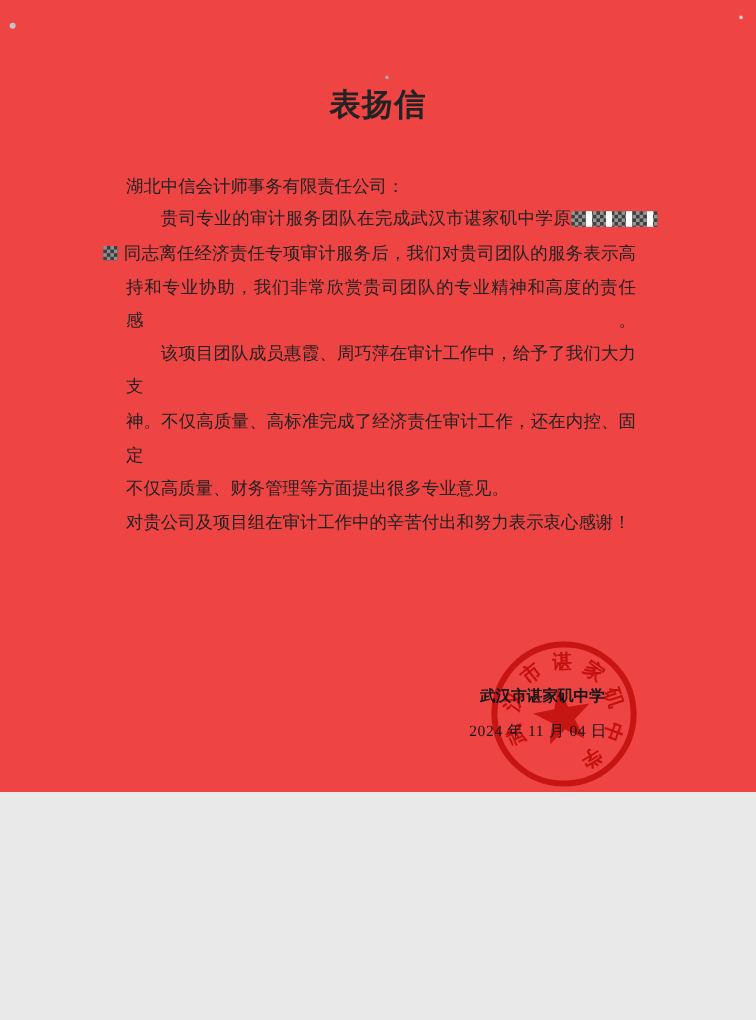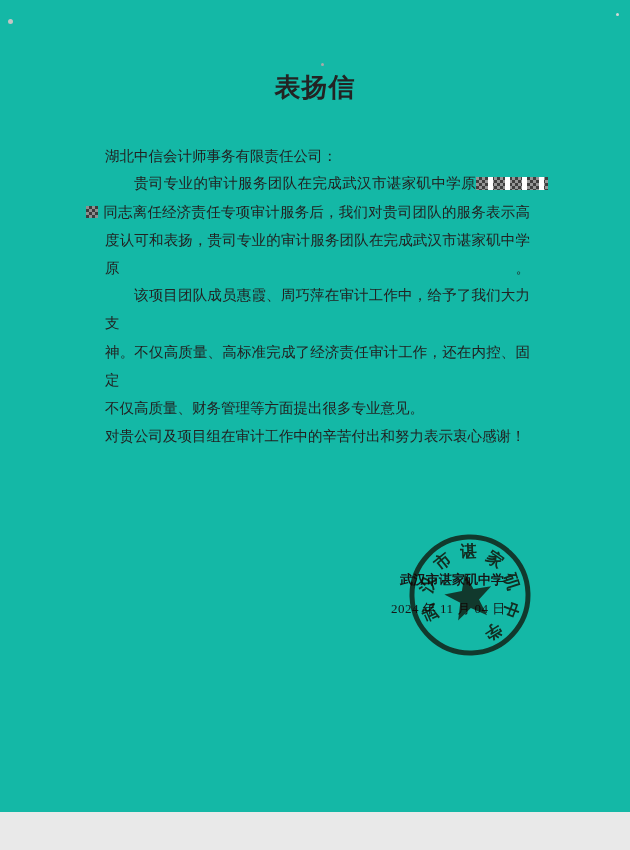--- a/index.html
+++ b/index.html
@@ -1,20 +1,20 @@
 <!DOCTYPE html>
 <html lang="zh"><head>
 <meta charset="utf-8">
 <style>
   html,body{margin:0;padding:0;background:#e9e9e9;}
   .page{
     position:relative;
-    width:630px;height:812px;
+    width:630px;height:660px;
     margin:0 auto;
-    background:#14b8a6;
+    background:#ef4444;
     overflow:hidden;
     font-family:"Liberation Serif","DejaVu Serif",serif;
     color:#1d1d1d;
   }
   .title{
     position:absolute;top:70px;left:0;width:100%;
     text-align:center;
     font-size:26px;
     font-weight:600;
     letter-spacing:1px;
@@ -84,21 +84,21 @@
   <div class="speck speck2"></div>
   <div class="speck speck3"></div>
 
   <div class="title">表扬信</div>
 
   <div class="body-text">
     <div class="line lline">湖北中信会计师事务有限责任公司：</div>
 
     <div class="line jline indent l-p1l1"><span>贵司专业的审计服务团队在完成武汉市谌家矶中学原</span><span class="mosaic mosaic-lg"></span></div>
     <div class="line jline l-p1l2"><span class="mosaic mosaic-sm"></span><span>同志离任经济责任专项审计服务后，我们对贵司团队的服务表示高</span></div>
-    <div class="line jline">度认可和表扬，贵司专业的审计服务团队在完成武汉市谌家矶中学原。</div>
+    <div class="line jline">持和专业协助，我们非常欣赏贵司团队的专业精神和高度的责任感。</div>
 
     <div class="line jline indent">该项目团队成员惠霞、周巧萍在审计工作中，给予了我们大力支</div>
     <div class="line jline">神。不仅高质量、高标准完成了经济责任审计工作，还在内控、固定</div>
     <div class="line lline">不仅高质量、财务管理等方面提出很多专业意见。</div>
 
     <div class="line lline">对贵公司及项目组在审计工作中的辛苦付出和努力表示衷心感谢！</div>
   </div>
 
   <div class="signature">武汉市谌家矶中学</div>
   <div class="date">2024 年 11 月 04 日</div>

